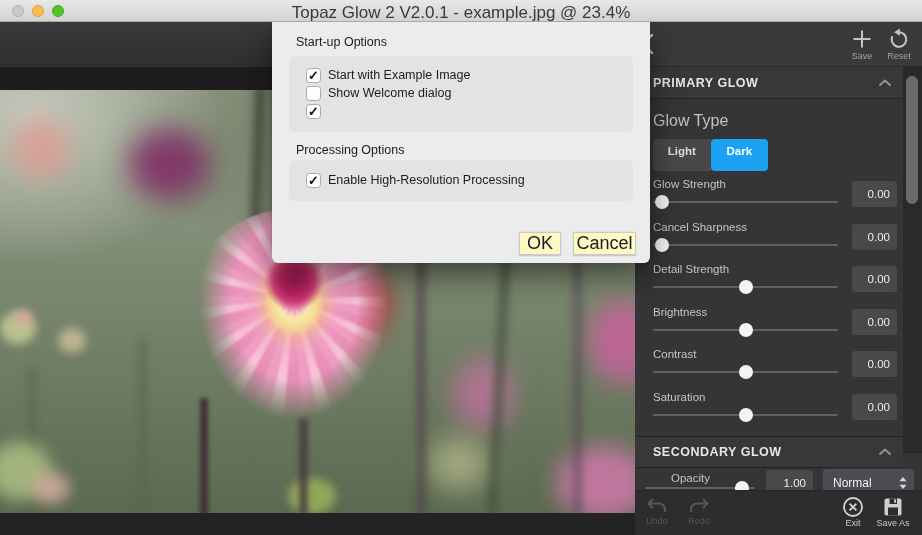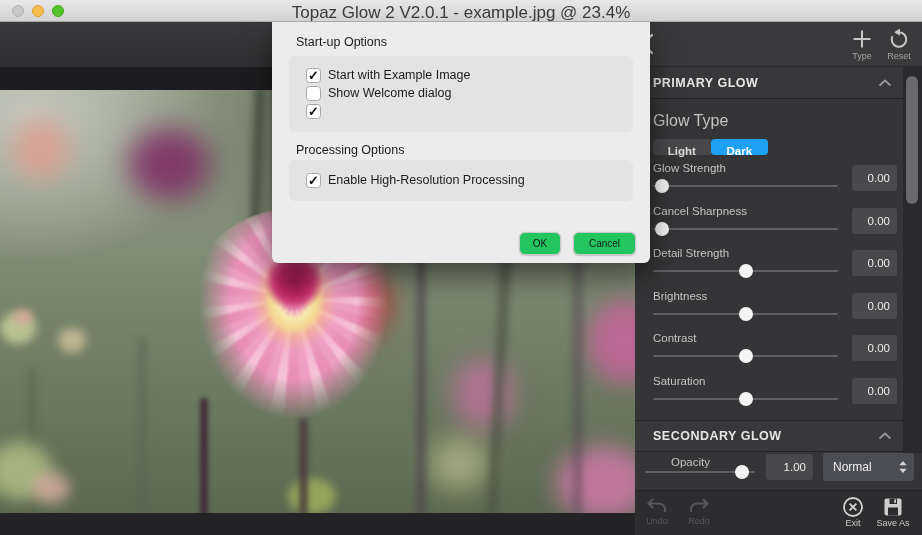--- a/index.html
+++ b/index.html
@@ -75,21 +75,21 @@
   .tool.save  { left:209px; }
   .tool.reset { left:246px; }
 
   .panel-body { position:absolute; left:0; top:45px; right:0; bottom:45px; overflow:hidden; }
   .section-header { height:32px; margin-right:19px; background:#38383a; border-bottom:1px solid #232325;
     display:flex; align-items:center; padding:0 10px 0 18px;justify-content:flex-end; }
   .section-header .stitle { flex:1; font-size:12.5px; font-weight:bold; letter-spacing:.5px; color:#e6e6e6; }
   .sec2 { margin-top:8px; border-top:1px solid #232325; }
 
   .field-label { margin:13px 0 0 18px; font-size:16px; color:#c4c4c4; }
-  .segmented { margin:9px 0 0 18px; width:115px; height:16px; display:flex; }
+  .segmented { margin:9px 0 0 18px; width:115px; height:32px; display:flex; }
   .seg { flex:1; line-height:25px; text-align:center; font-size:11.5px; font-weight:bold; }
   .seg.light { background:#48484b; color:#dcdcdc; border-radius:4px 0 0 4px; }
   .seg.dark  { background:#1da1f2; color:#ffffff; border-radius:4px; }
 
   .sliders { margin-top:2px; }
   .slider-row { height:42.5px; margin:0 25px 0 18px; position:relative; }
   .slider-label { position:absolute; left:0; top:5px; font-size:11.5px; color:#c4c4c4; }
   .value-box { position:absolute; right:0; top:8px; width:45px; height:26px; background:#49494c; border-radius:3px;
     color:#ededed; font-size:11.5px; line-height:26px; text-align:right; padding-right:7px; }
   .track { position:absolute; left:0; top:28px; width:185px; height:2px; background:#606063; border-radius:1px; }
@@ -122,22 +122,22 @@
   .dlg-label.t1 { top:13px; }
   .dlg-label.t2 { top:121px; }
   .group { position:absolute; left:17px; width:344px; background:#e3e3e4; border-radius:6px; }
   .group.g1 { top:34px; height:76px; padding-top:10px; }
   .group.g2 { top:138px; height:41px; padding-top:11px; }
   .chk-row { display:flex; align-items:center; height:18px; margin-left:17px; }
   .checkbox { width:15px; height:15px; background:#ffffff; border:1px solid #a9a9a9; border-radius:3.5px;
     font-size:13px; font-weight:bold; line-height:13px; text-align:center; color:#111; }
   .chk-row .chk-label { margin-left:7px; }
   .dlg-buttons { position:absolute; right:14px; bottom:8px; display:flex; gap:12px; }
-  .dlg-btn { height:23px; background:#22c55e; border:1px solid #c9c9c9; border-radius:6px;
-    box-shadow:0 .5px 1.5px rgba(0,0,0,.18); font-size:10px; color:#1c1c1c; line-height:21px; text-align:center; }
+  .dlg-btn { height:23px; background:#fef9c3; border:1px solid #c9c9c9; border-radius:1px;
+    box-shadow:0 .5px 1.5px rgba(0,0,0,.18); font-size:18px; color:#1c1c1c; line-height:21px; text-align:center; }
   .dlg-btn.ok { width:42px; }
   .dlg-btn.cancel { width:63px; }
 
   svg { display:block; margin:0 auto; }
 </style>
 </head>
 <body>
 
 <div id="window">
 
@@ -188,21 +188,21 @@
         <svg width="14" height="24" viewBox="0 0 14 24">
             <path d="M12 3 L3 12 L12 21" fill="none" stroke="#c6c6c6" stroke-width="2.4" stroke-linecap="round"></path>
           </svg>
       </span>
       <div class="tool save">
         <span>
           <svg width="24" height="24" viewBox="0 0 24 24">
               <path d="M12 3.5 V20.5 M3.5 12 H20.5" stroke="#c6c6c6" stroke-width="2" fill="none"></path>
             </svg>
         </span>
-        <div class="tlabel">Type</div>
+        <div class="tlabel">Save</div>
       </div>
       <div class="tool reset">
         <span>
           <svg width="24" height="24" viewBox="0 0 24 24">
               <path d="M12 5.2 a7.3 7.3 0 1 1 -6.6 4.1" fill="none" stroke="#c6c6c6" stroke-width="2"></path>
               <path d="M12.8 1.6 L7.2 5.2 L12.8 8.8 Z" fill="#c6c6c6"></path>
             </svg>
         </span>
         <div class="tlabel">Reset</div>
       </div>

